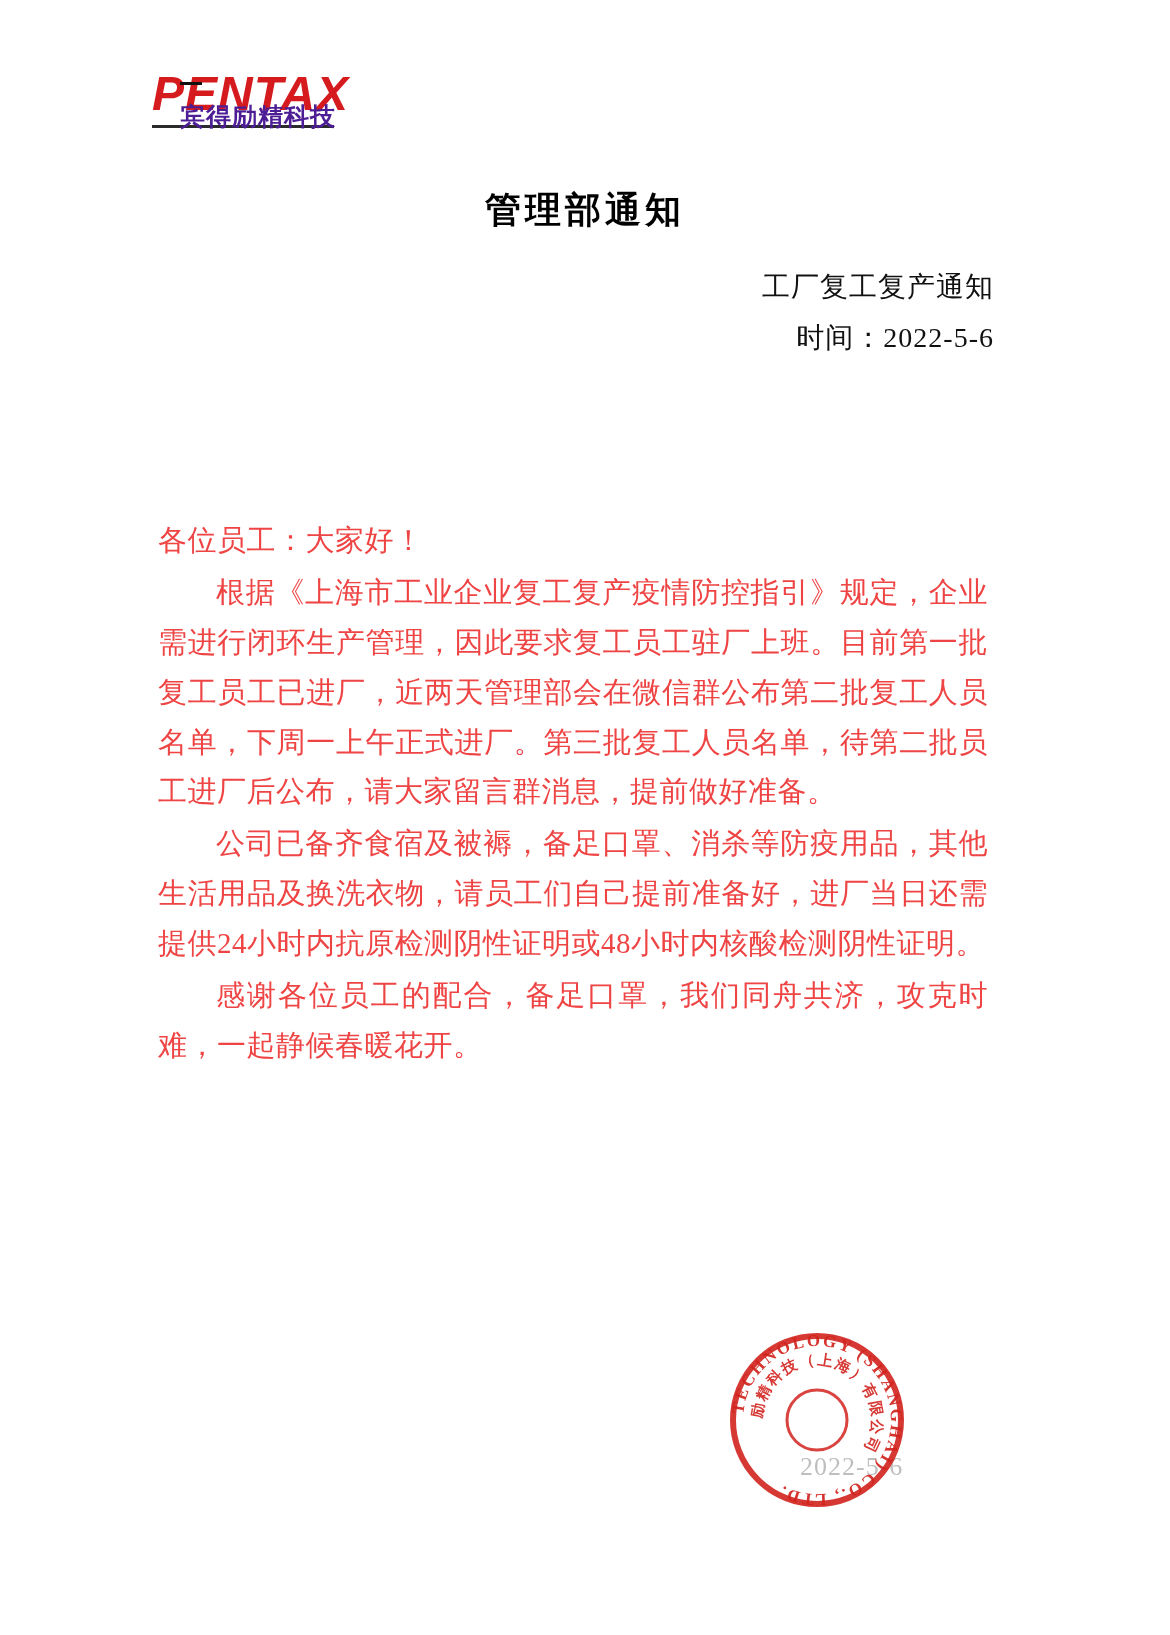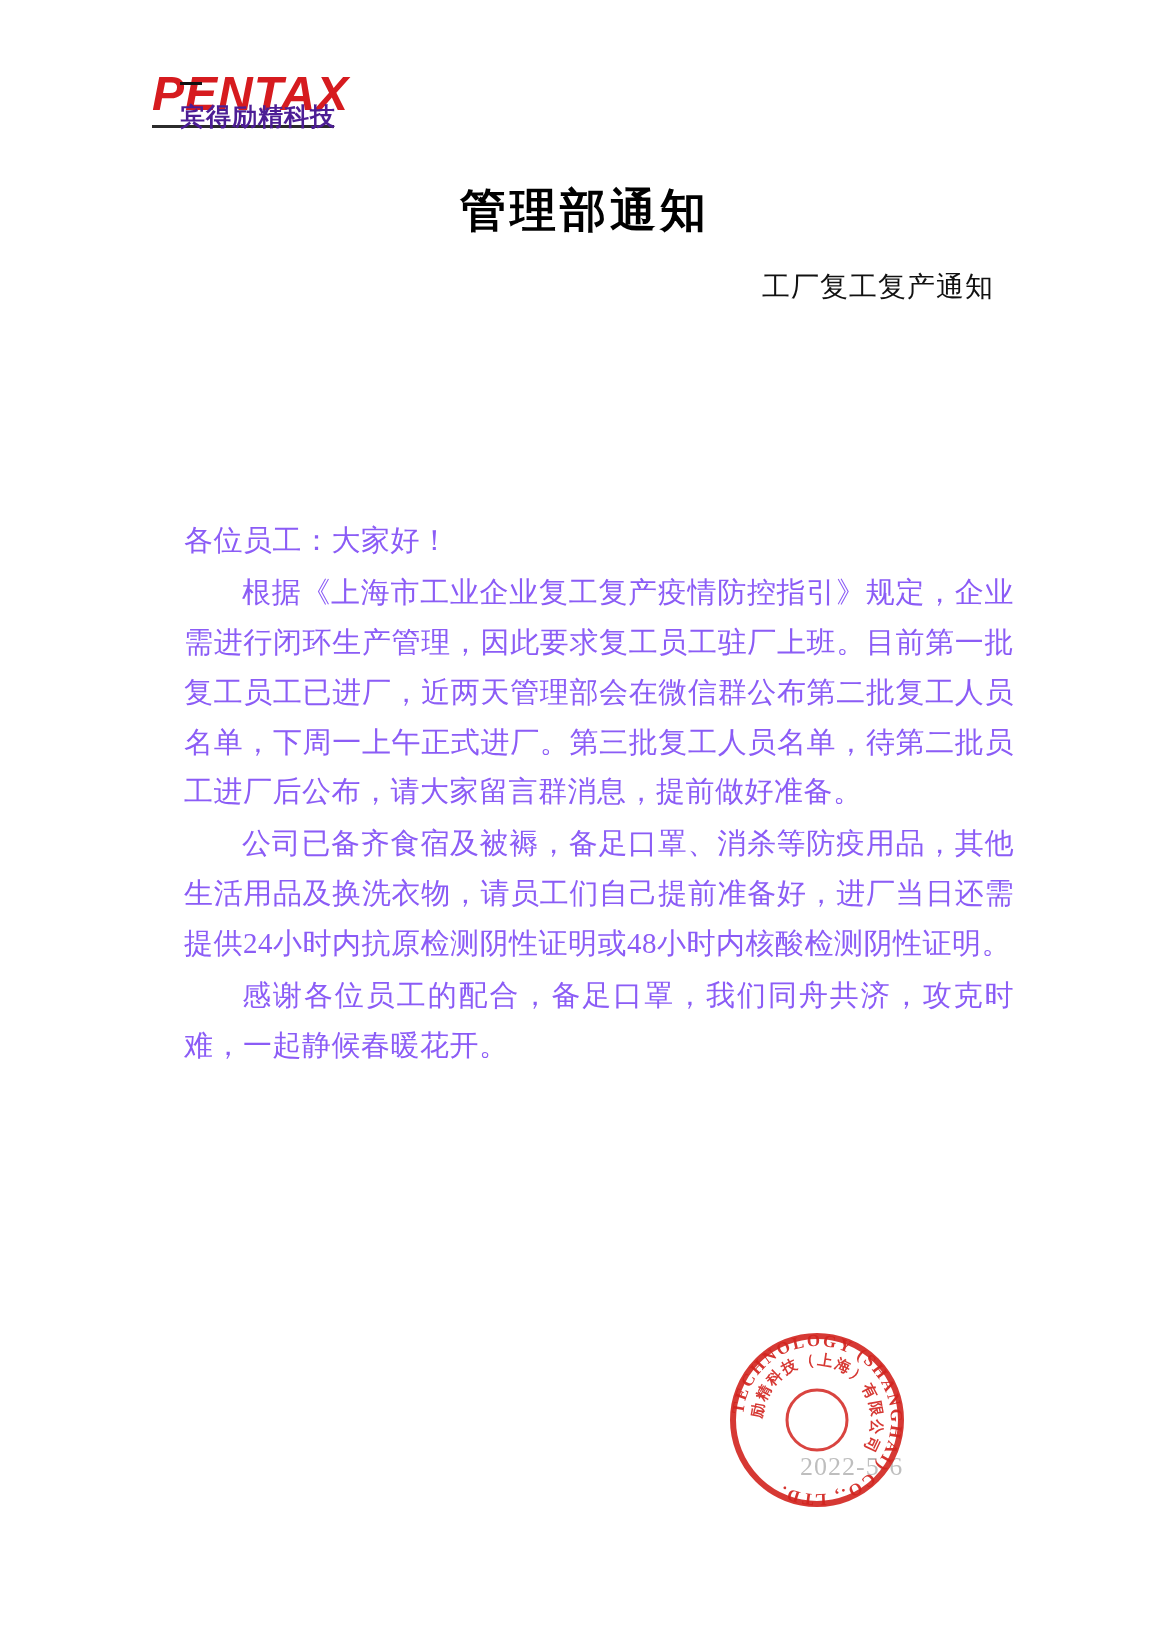--- a/index.html
+++ b/index.html
@@ -55,25 +55,25 @@
     left: 0px;
     top: -21px;
     width: 22px;
     height: 3px;
     background: #111;
   }
 
   
   .doc-title {
     position: absolute;
-    top: 180px;
+    top: 186px;
     left: 0;
     width: 1170px;
     text-align: center;
-    font-size: 46px;
+    font-size: 36px;
     font-weight: bold;
     letter-spacing: 4px;
     color: #000;
   }
 
   
   .meta {
     position: absolute;
     top: 262px;
     right: 176px;
@@ -83,25 +83,25 @@
     color: #111;
     letter-spacing: 1px;
     margin-left: 14px;
   }
   .meta div { white-space: nowrap; }
 
   
   .body-text {
     position: absolute;
     top: 516px;
-    left: 184px;
+    left: 158px;
     width: 830px;
     font-size: 29px;
     line-height: 1.72;
-    color: #8b5cf6;
+    color: #ef4444;
     letter-spacing: 0.5px;
     text-align: justify;
   }
   .body-text p {
     margin: 0 0 2px 0;
   }
   .p-indent { text-indent: 2em; }
 
   
   .seal {
@@ -133,20 +133,21 @@
   <div class="logo-sub">
     <span class="logo-dash"></span>
     <span>宾得励精科技</span>
   </div>
 </div>
 
 <div class="doc-title">管理部通知</div>
 
 <div class="meta">
   <div>工厂复工复产通知</div>
+  <div>时间：2022-5-6</div>
 </div>
 
 <div class="body-text">
   <p>各位员工：大家好！</p>
   <p class="p-indent">根据《上海市工业企业复工复产疫情防控指引》规定，企业需进行闭环生产管理，因此要求复工员工驻厂上班。目前第一批复工员工已进厂，近两天管理部会在微信群公布第二批复工人员名单，下周一上午正式进厂。第三批复工人员名单，待第二批员工进厂后公布，请大家留言群消息，提前做好准备。</p>
   <p class="p-indent">公司已备齐食宿及被褥，备足口罩、消杀等防疫用品，其他生活用品及换洗衣物，请员工们自己提前准备好，进厂当日还需提供24小时内抗原检测阴性证明或48小时内核酸检测阴性证明。</p>
   <p class="p-indent">感谢各位员工的配合，备足口罩，我们同舟共济，攻克时难，一起静候春暖花开。</p>
 </div>
 
 <div class="seal-date">2022-5-6</div>

